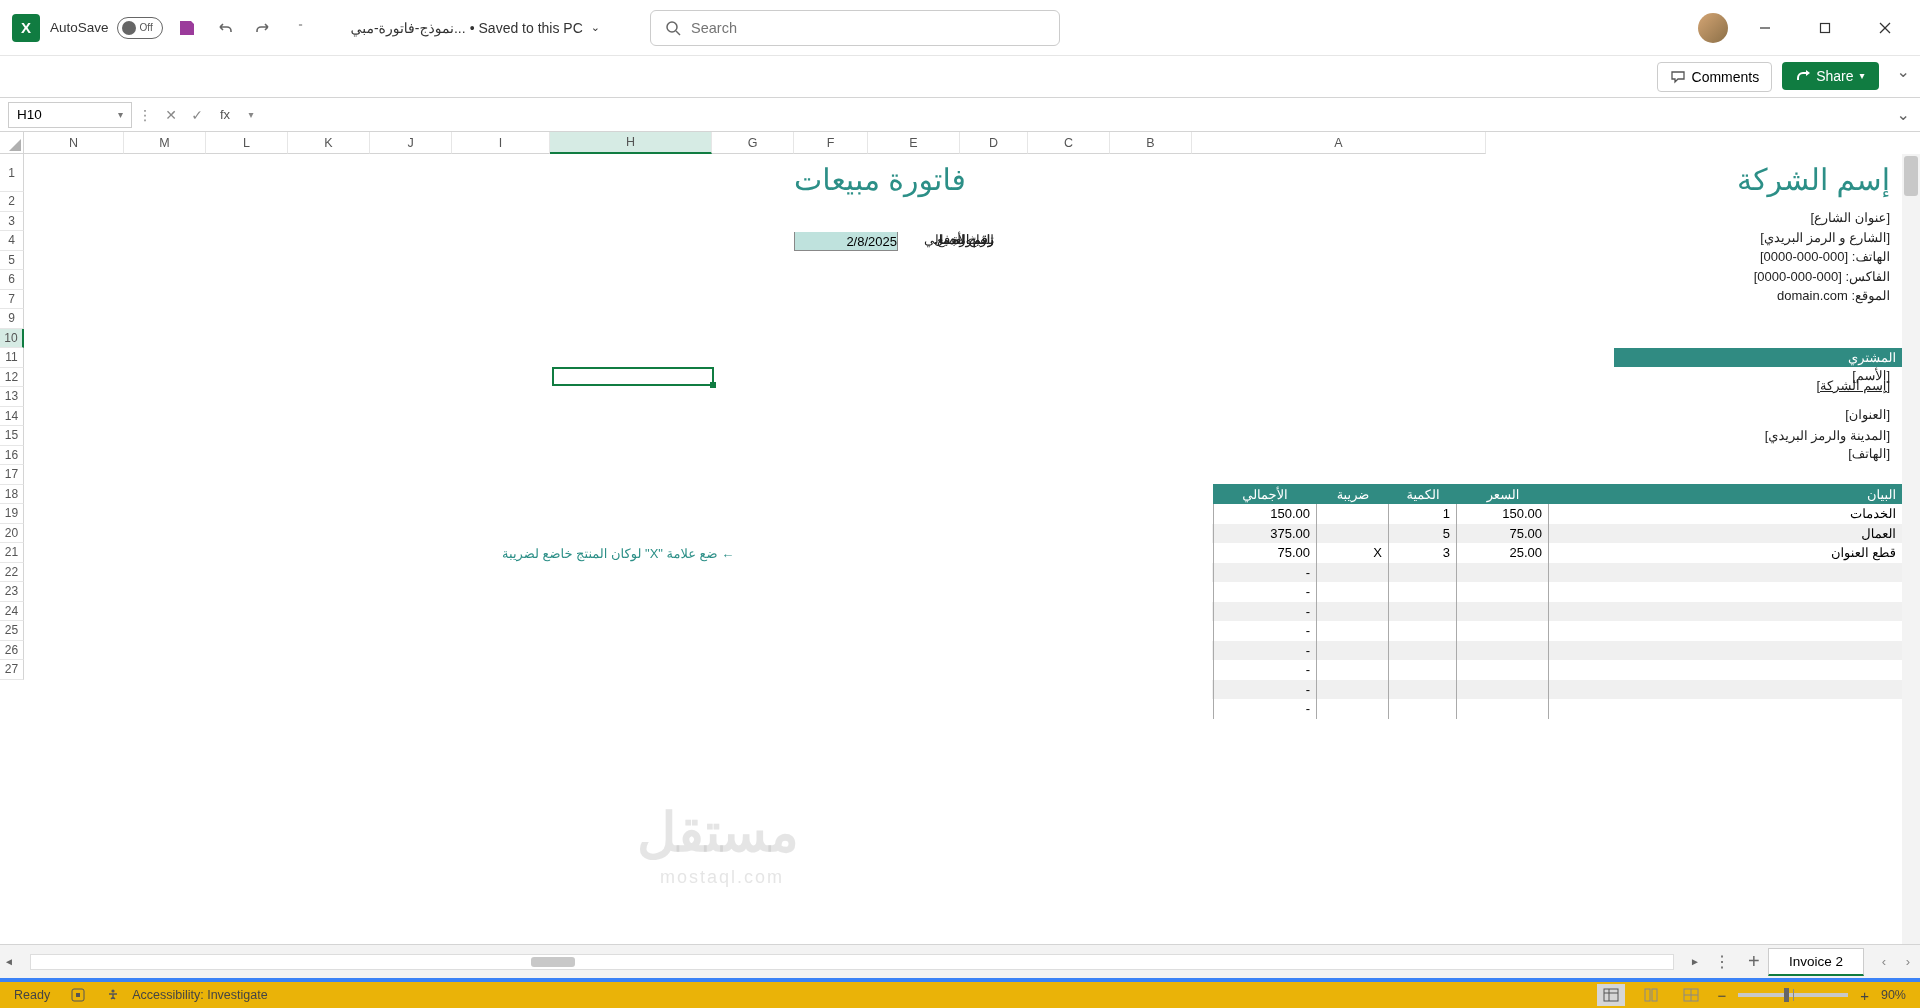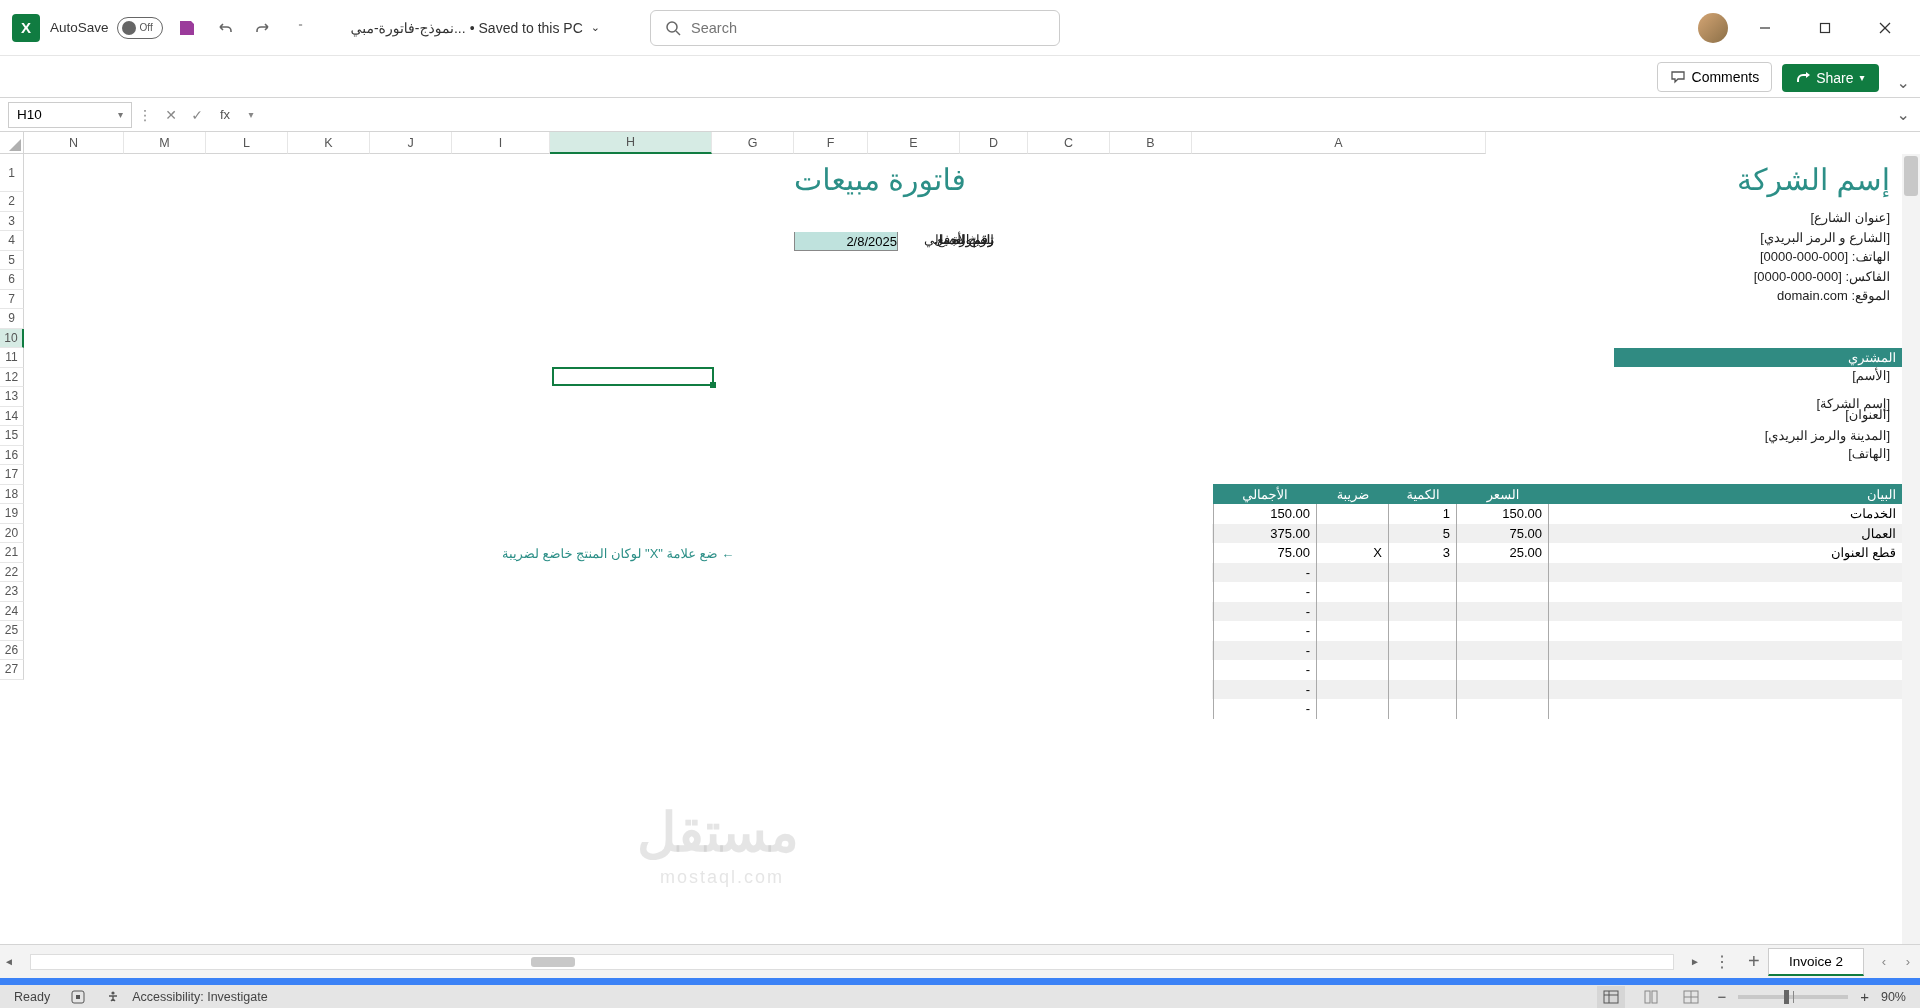--- a/index.html
+++ b/index.html
@@ -16,21 +16,21 @@
 .filename { font-size: 14px; color: #333; margin-left: 26px; display: flex; align-items: center; gap: 4px; }
 .searchbox { margin-left: 40px; width: 410px; height: 36px; border: 1px solid #ccc; border-radius: 6px; display: flex; align-items: center; padding: 0 14px; gap: 10px; background: #fff; }
 .searchbox input { border: none; outline: none; flex: 1; font-size: 14.5px; }
 .title-right { margin-left: auto; display: flex; align-items: center; gap: 14px; }
 .avatar { width: 30px; height: 30px; border-radius: 50%; background: linear-gradient(135deg,#d4a574,#8b6f47); }
 .win-btn { width: 46px; height: 32px; display: flex; align-items: center; justify-content: center; color: #333; font-size: 14px; cursor: pointer; }
 
 
 .ribbon-tabs { height: 42px; background: #fff; display: flex; align-items: center; padding: 0 10px; gap: 4px; border-bottom: 1px solid #d4d4d4; }
 .tab { padding: 8px 16px; font-size: 14.5px; color: #333; cursor: pointer; }
-.ribbon-right { margin-left: auto; display: flex; gap: 10px; align-items: flex-end; }
+.ribbon-right { margin-left: auto; display: flex; gap: 10px; align-items: flex-start; }
 .comments-btn { border: 1px solid #ccc; border-radius: 4px; padding: 6px 12px; display: flex; align-items: center; gap: 6px; font-size: 14px; background: #fff; cursor: pointer; }
 .share-btn { background: #107C41; color: #fff; border-radius: 4px; padding: 6px 14px; display: flex; align-items: center; gap: 6px; font-size: 14px; cursor: pointer; border: none; }
 .ribbon-collapse { margin-left: 8px; color: #666; cursor: pointer; }
 
 
 .formula-row { height: 34px; display: flex; align-items: center; background: #fff; border-bottom: 1px solid #d4d4d4; }
 .namebox { width: 124px; height: 26px; border: 1px solid #ccc; margin-left: 8px; display: flex; align-items: center; padding: 0 8px; font-size: 13.5px; }
 .namebox .chev { margin-left: auto; color: #777; font-size: 10px; }
 .fb-btn { width: 26px; display: flex; align-items: center; justify-content: center; color: #888; font-size: 14px; }
 .fx-label { font-size: 13px; color: #555; margin-left: 2px; }
@@ -97,21 +97,21 @@
 .tabs-row { position: absolute; bottom: 30px; left: 0; right: 0; height: 34px; display: flex; align-items: center; background: #f3f3f3; border-top: 1px solid #d4d4d4; }
 .hscroll-track { flex: 1; height: 16px; margin: 0 12px; background: #fff; border: 1px solid #ddd; position: relative; display: flex; align-items: center; }
 .hscroll-thumb { position: absolute; left: 500px; width: 44px; height: 10px; background: #c8c8c8; border-radius: 3px; }
 .hscroll-arrow { width: 18px; text-align: center; color: #666; font-size: 10px; }
 .tabs-ops { width: 24px; text-align: center; color: #666; margin: 0 6px; }
 .add-sheet { width: 28px; text-align: center; color: #666; font-size: 20px; cursor: pointer; }
 .sheet-tab { background: #fff; border: 1px solid #ccc; border-bottom: 2px solid #107C41; padding: 5px 20px; font-size: 13.5px; margin-right: 8px; }
 .tab-nav { width: 24px; text-align: center; color: #888; font-size: 13px; cursor: pointer; }
 
 
-.statusbar { position: absolute; bottom: 0; left: 0; right: 0; height: 30px; background: #e5e5e5; border-top: 7px solid #3b82f6; display: flex; align-items: center; padding: 0 14px; font-size: 12.5px; color: #444; gap: 6px; }
+.statusbar { position: absolute; bottom: 0; left: 0; right: 0; height: 30px; background: #eab308; border-top: 4px solid #3b82f6; display: flex; align-items: center; padding: 0 14px; font-size: 12.5px; color: #444; gap: 6px; }
 .status-right { margin-left: auto; display: flex; align-items: center; gap: 12px; }
 .view-btn { width: 28px; height: 22px; display: flex; align-items: center; justify-content: center; cursor: pointer; }
 .view-btn.active { background: #d6d6d6; }
 .zoom-slider { width: 110px; height: 4px; background: #c8c8c8; position: relative; }
 .zoom-slider .tick { position: absolute; left: 50%; top: -4px; width: 1px; height: 12px; background: #888; }
 .zoom-slider .knob { position: absolute; left: 42%; top: -5px; width: 5px; height: 14px; background: #666; }
 .zoom-btn { cursor: pointer; color: #444; font-size: 15px; }
 
 .watermark { position: absolute; left: 613px; bottom: 80px; font-size: 54px; color: rgba(180,180,180,0.35); font-weight: 700; direction: rtl; letter-spacing: 2px; }
 .watermark-sub { position: absolute; left: 636px; bottom: 56px; font-size: 18px; color: rgba(180,180,180,0.35); letter-spacing: 2px; }
@@ -286,21 +286,21 @@
         </div>
         <div class="meta-row">
           <div class="meta-label">تاريخ الدفع</div>
           <div class="meta-cell due">2/8/2025</div>
         </div>
       </div>
 
     <div class="buyer-header">المشتري</div>
     <div id="buyer-lines">
         <div class="buyer-line" style="top: 214px;">[الأسم]</div>
-        <div class="buyer-line" style="top: 242px;">[إسم الشركة]</div>
+        <div class="buyer-line" style="top: 224px; text-decoration: underline;">[إسم الشركة]</div>
         <div class="buyer-line" style="top: 253px;">[العنوان]</div>
         <div class="buyer-line" style="top: 274px;">[المدينة والرمز البريدي]</div>
         <div class="buyer-line" style="top: 292px;">[الهاتف]</div>
       </div>
 
     <div class="items-table">
       <div class="hdr">
         <div class="c-desc">البيان</div>
         <div class="c-price">السعر</div>
         <div class="c-qty">الكمية</div>

